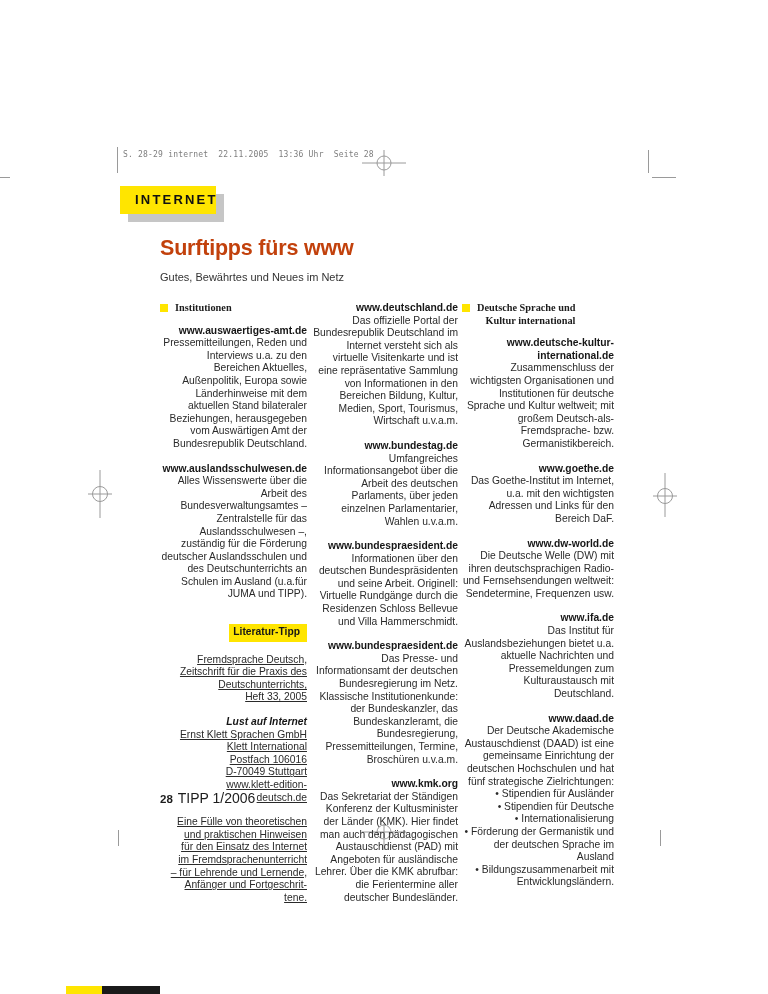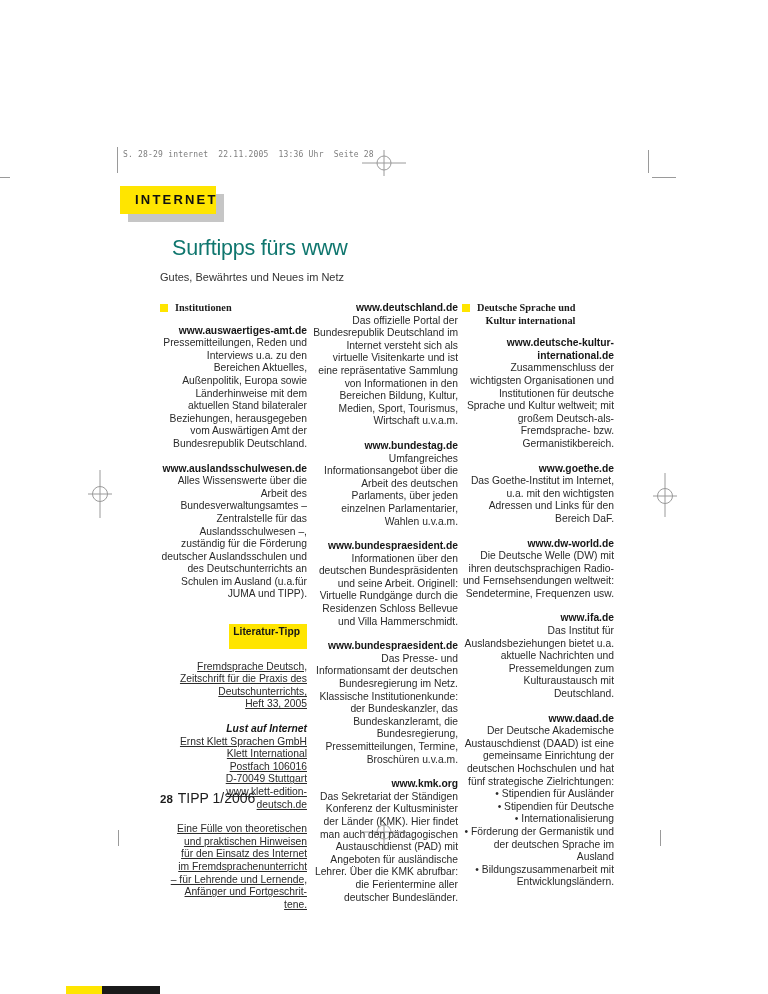--- a/index.html
+++ b/index.html
@@ -18,38 +18,38 @@
   
   .tag{
     position:absolute;left:120px;top:186px;width:96px;height:28px;
     background:#ffe500;box-shadow:8px 8px 0 #c6c6c6;
   }
   .tag span{
     display:block;padding-left:15px;line-height:28px;
     font-size:13px;font-weight:bold;letter-spacing:2.2px;color:#111;
   }
   .title{
-    position:absolute;left:172px;top:236px;
-    font-size:21.5px;font-weight:normal;letter-spacing:-.2px;color:#0f766e;
+    position:absolute;left:160px;top:236px;
+    font-size:21.5px;font-weight:bold;letter-spacing:-.2px;color:#c2410c;
   }
   .subtitle{position:absolute;left:160px;top:271px;font-size:11px;color:#333;}
   
   .col{position:absolute;top:302px;font-size:10.3px;line-height:12.6px;}
   .col1{left:160px;width:147px;}
   .col2{left:313px;width:145px;}
   .col3{left:462px;width:152px;}
   .sechead{display:flex;gap:7px;margin-bottom:10px;font-weight:bold;color:#1c1c1c;}
   .sechead .txt{white-space:pre-line;font-family:Liberation Serif, serif;}
   .sq{width:8px;height:8px;background:#ffe500;margin-top:2px;flex:none;}
   .entry{margin-bottom:12px;}
   .url{font-weight:bold;color:#161616;}
   .pre{white-space:pre-line;}
   .lit-label{
     display:inline-block;background:#ffe500;font-weight:bold;color:#161616;
-    padding:2px 7px 10px 4px;margin:11px 0 12px 0;
+    padding:2px 7px 3px 4px;margin:11px 0 12px 0;
   }
   .lit-block{margin-bottom:12px;text-decoration:underline;}
   .booktitle{font-weight:bold;color:#161616;font-style:italic;}
   ul.bullets{margin:0;padding:0;list-style:none;}
   ul.bullets li{padding-left:8px;text-indent:-8px;}
   ul.bullets li::before{content:"• ";}
   
   .footer{position:absolute;left:160px;top:789px;color:#1c1c1c;}
   .footer .num{font-size:11.5px;font-weight:bold;}
   .footer .mag{font-size:14px;margin-left:5px;}

